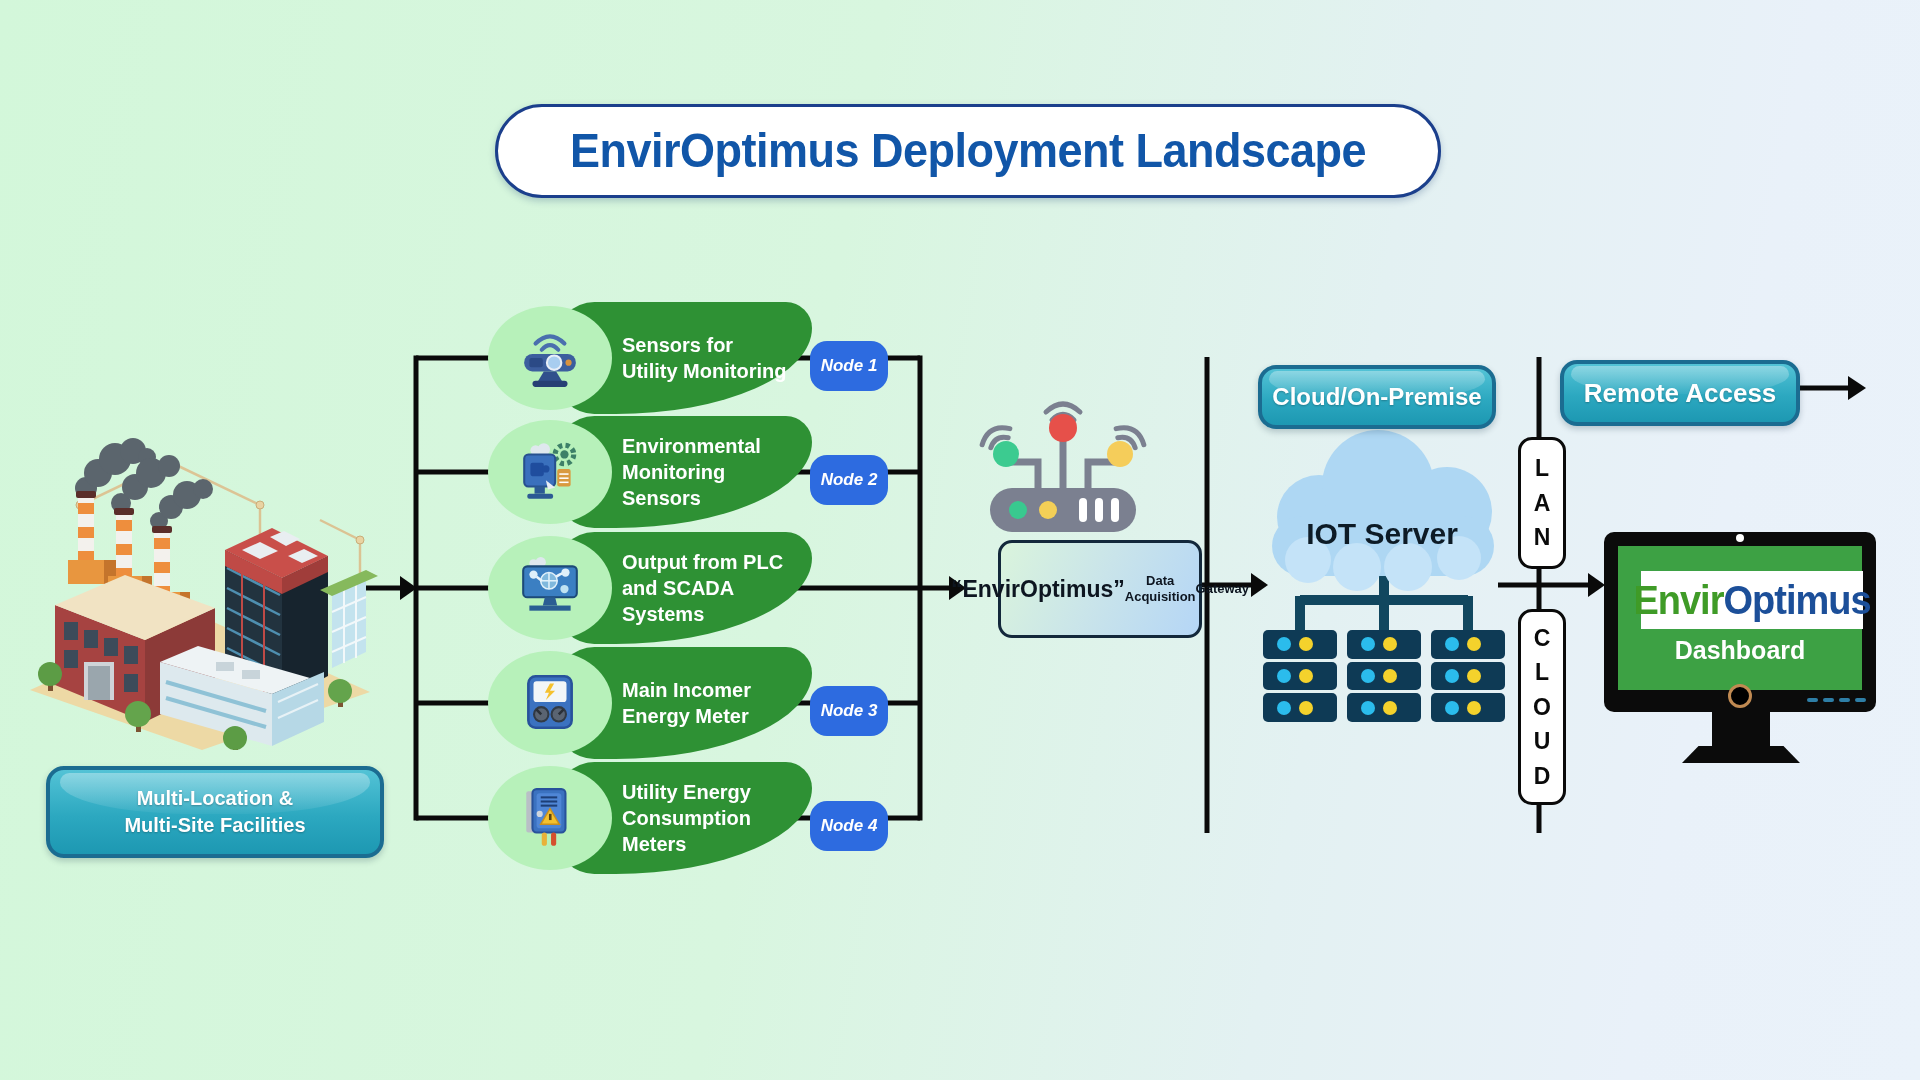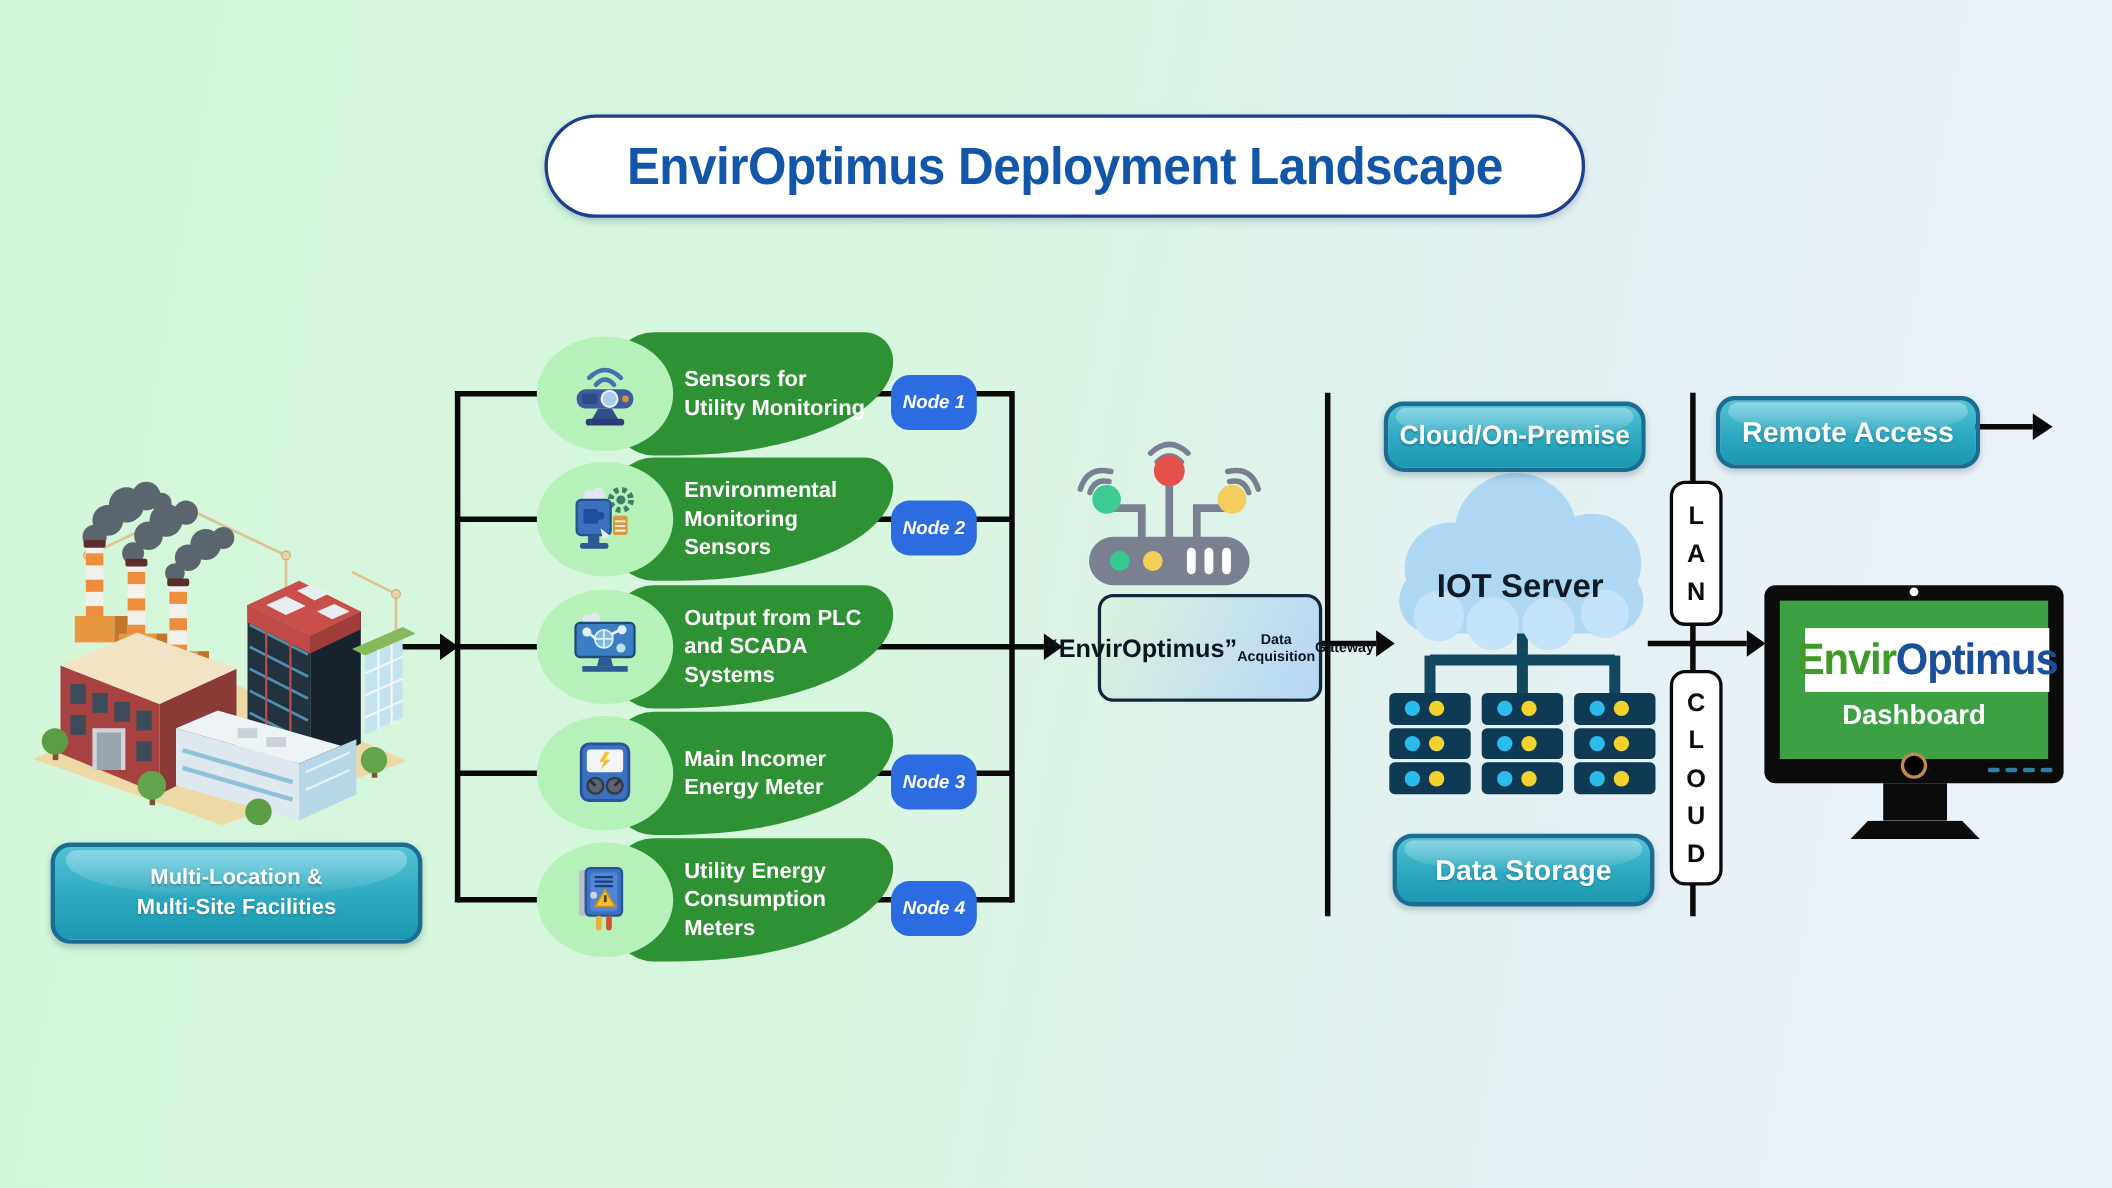--- a/index.html
+++ b/index.html
@@ -499,23 +499,20 @@
     <div class="rack-unit">
         <span class="dot dot-cyan"></span>
         <span class="dot dot-yellow"></span>
       </div>
     <div class="rack-unit">
         <span class="dot dot-cyan"></span>
         <span class="dot dot-yellow"></span>
       </div>
   </div>
 
-  <div class="pill" style="left:1266px;top:758px;width:230px;height:58px;font-size:26px;">
-    <span style="position:relative;z-index:1;">Data Storage</span>
-  </div>
 
   <div class="vbox" style="top:437px;height:126px;">
     <div class="vbox-inner">LAN</div>
   </div>
   <div class="vbox" style="top:609px;height:190px;">
     <div class="vbox-inner">CLOUD</div>
   </div>
 
   <div class="pill" style="left:1560px;top:360px;width:232px;height:58px;font-size:26px;border-radius:17px;">
     <span style="position:relative;z-index:1;">Remote Access</span>

